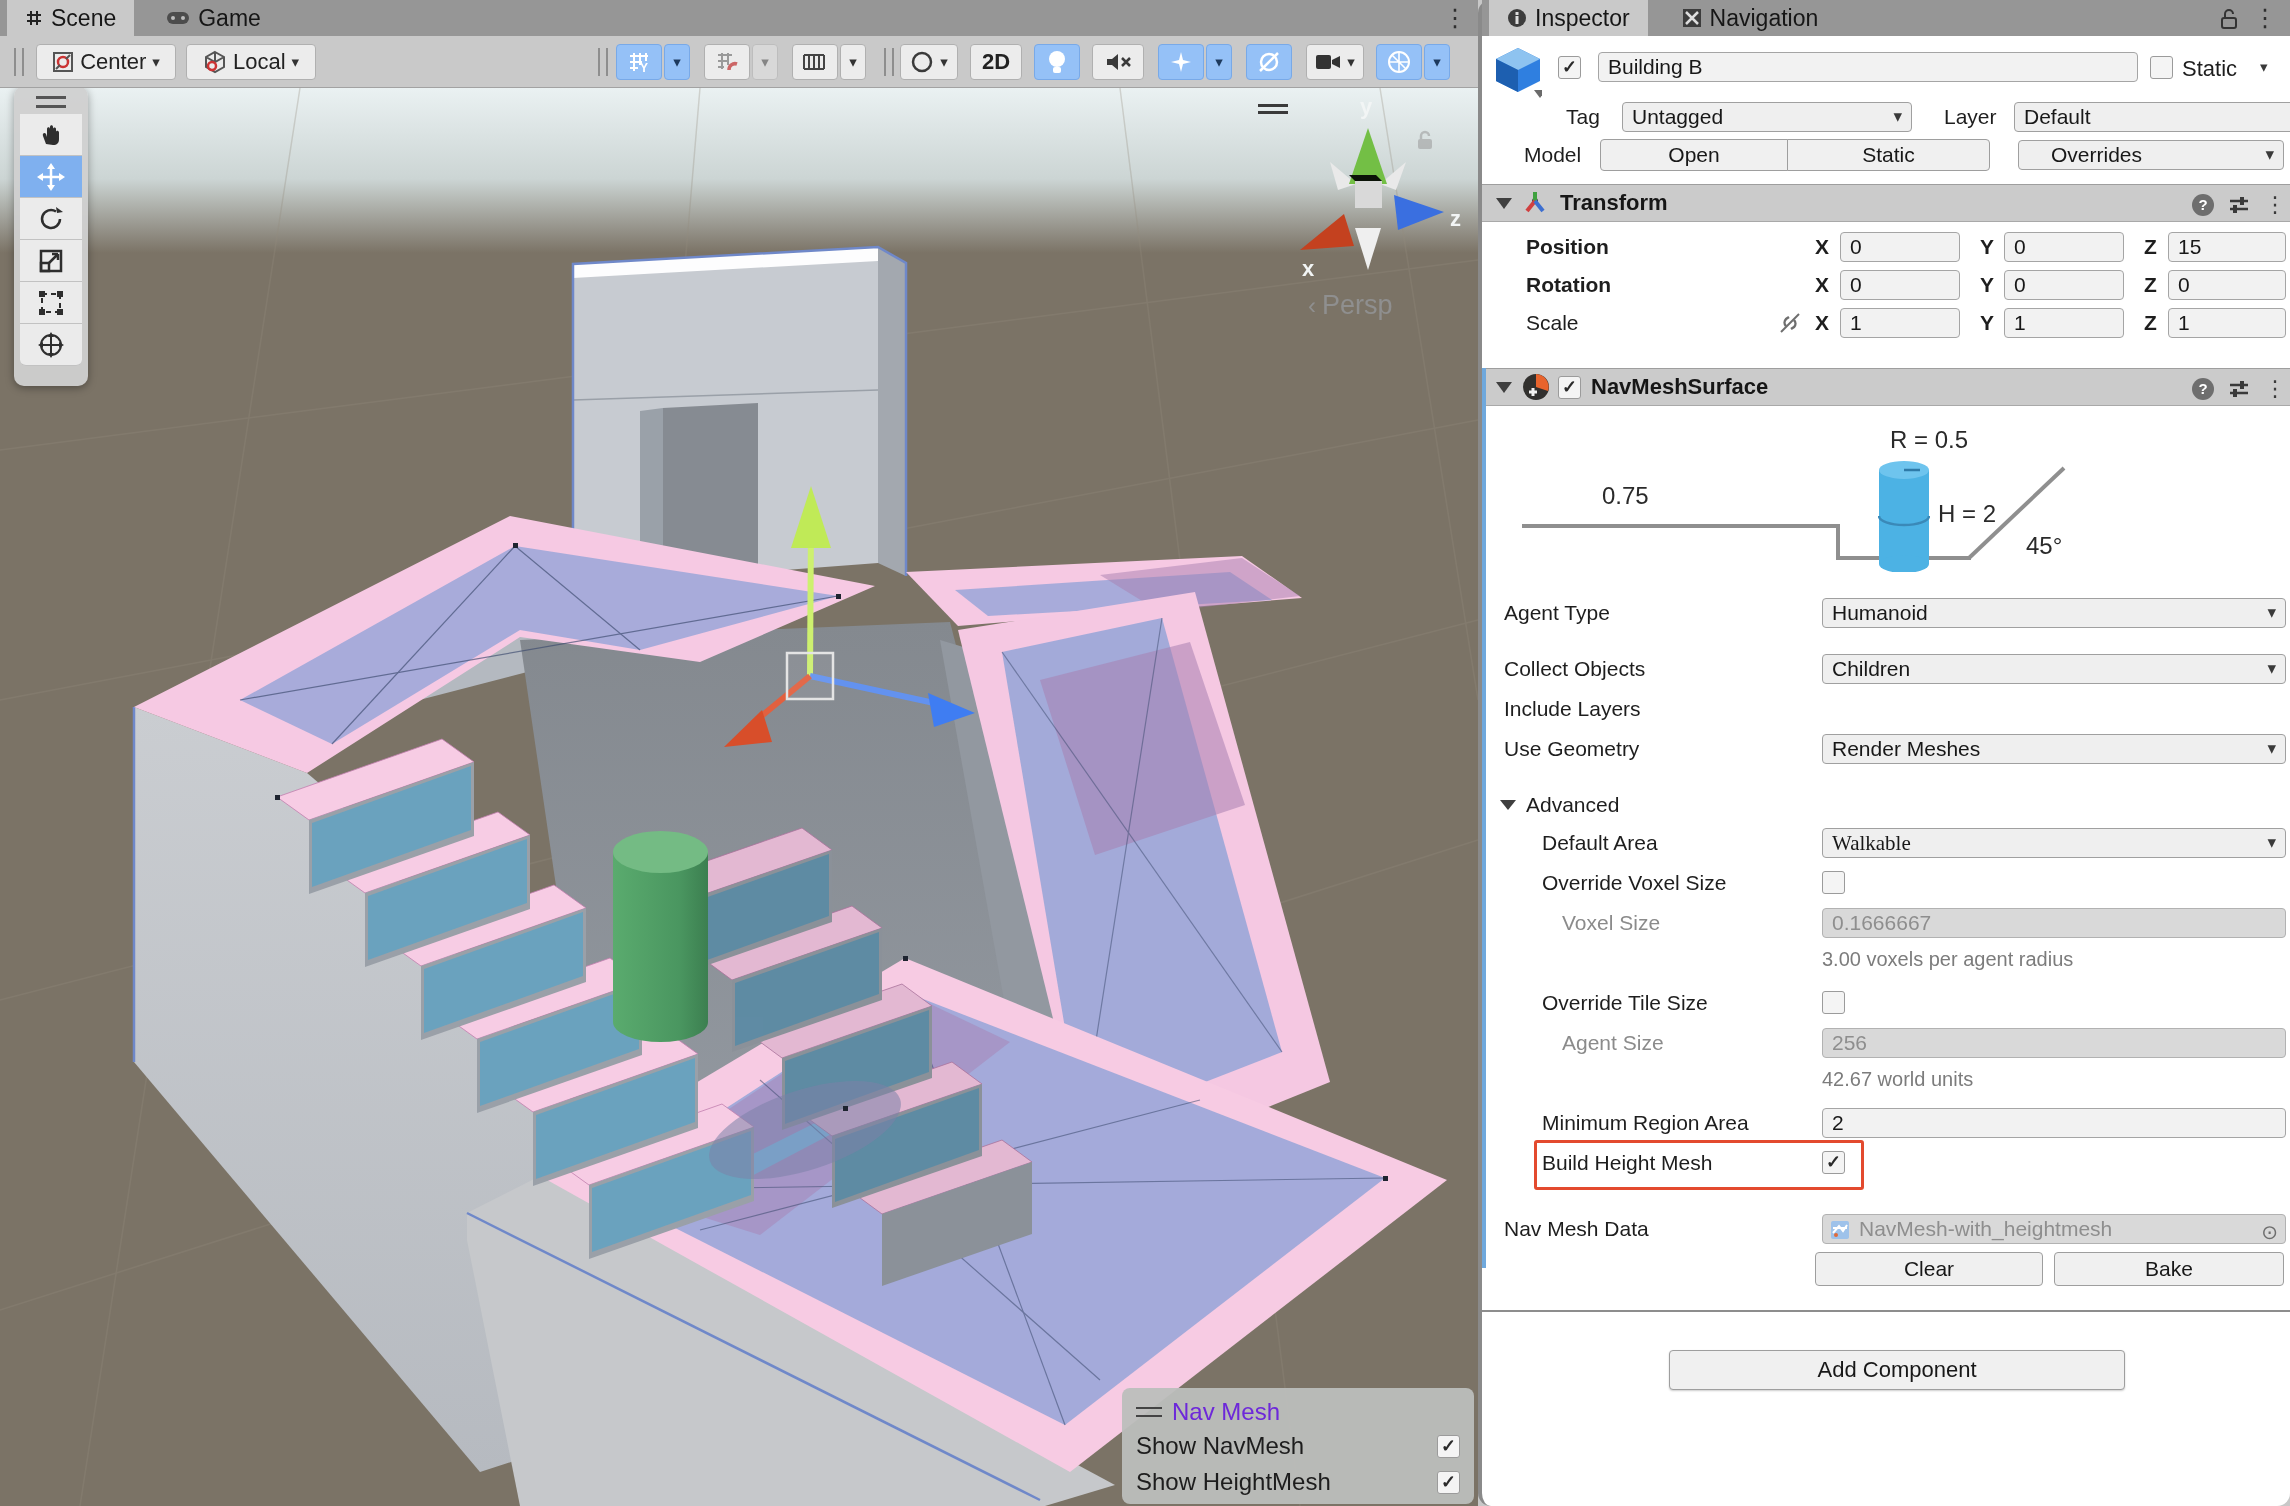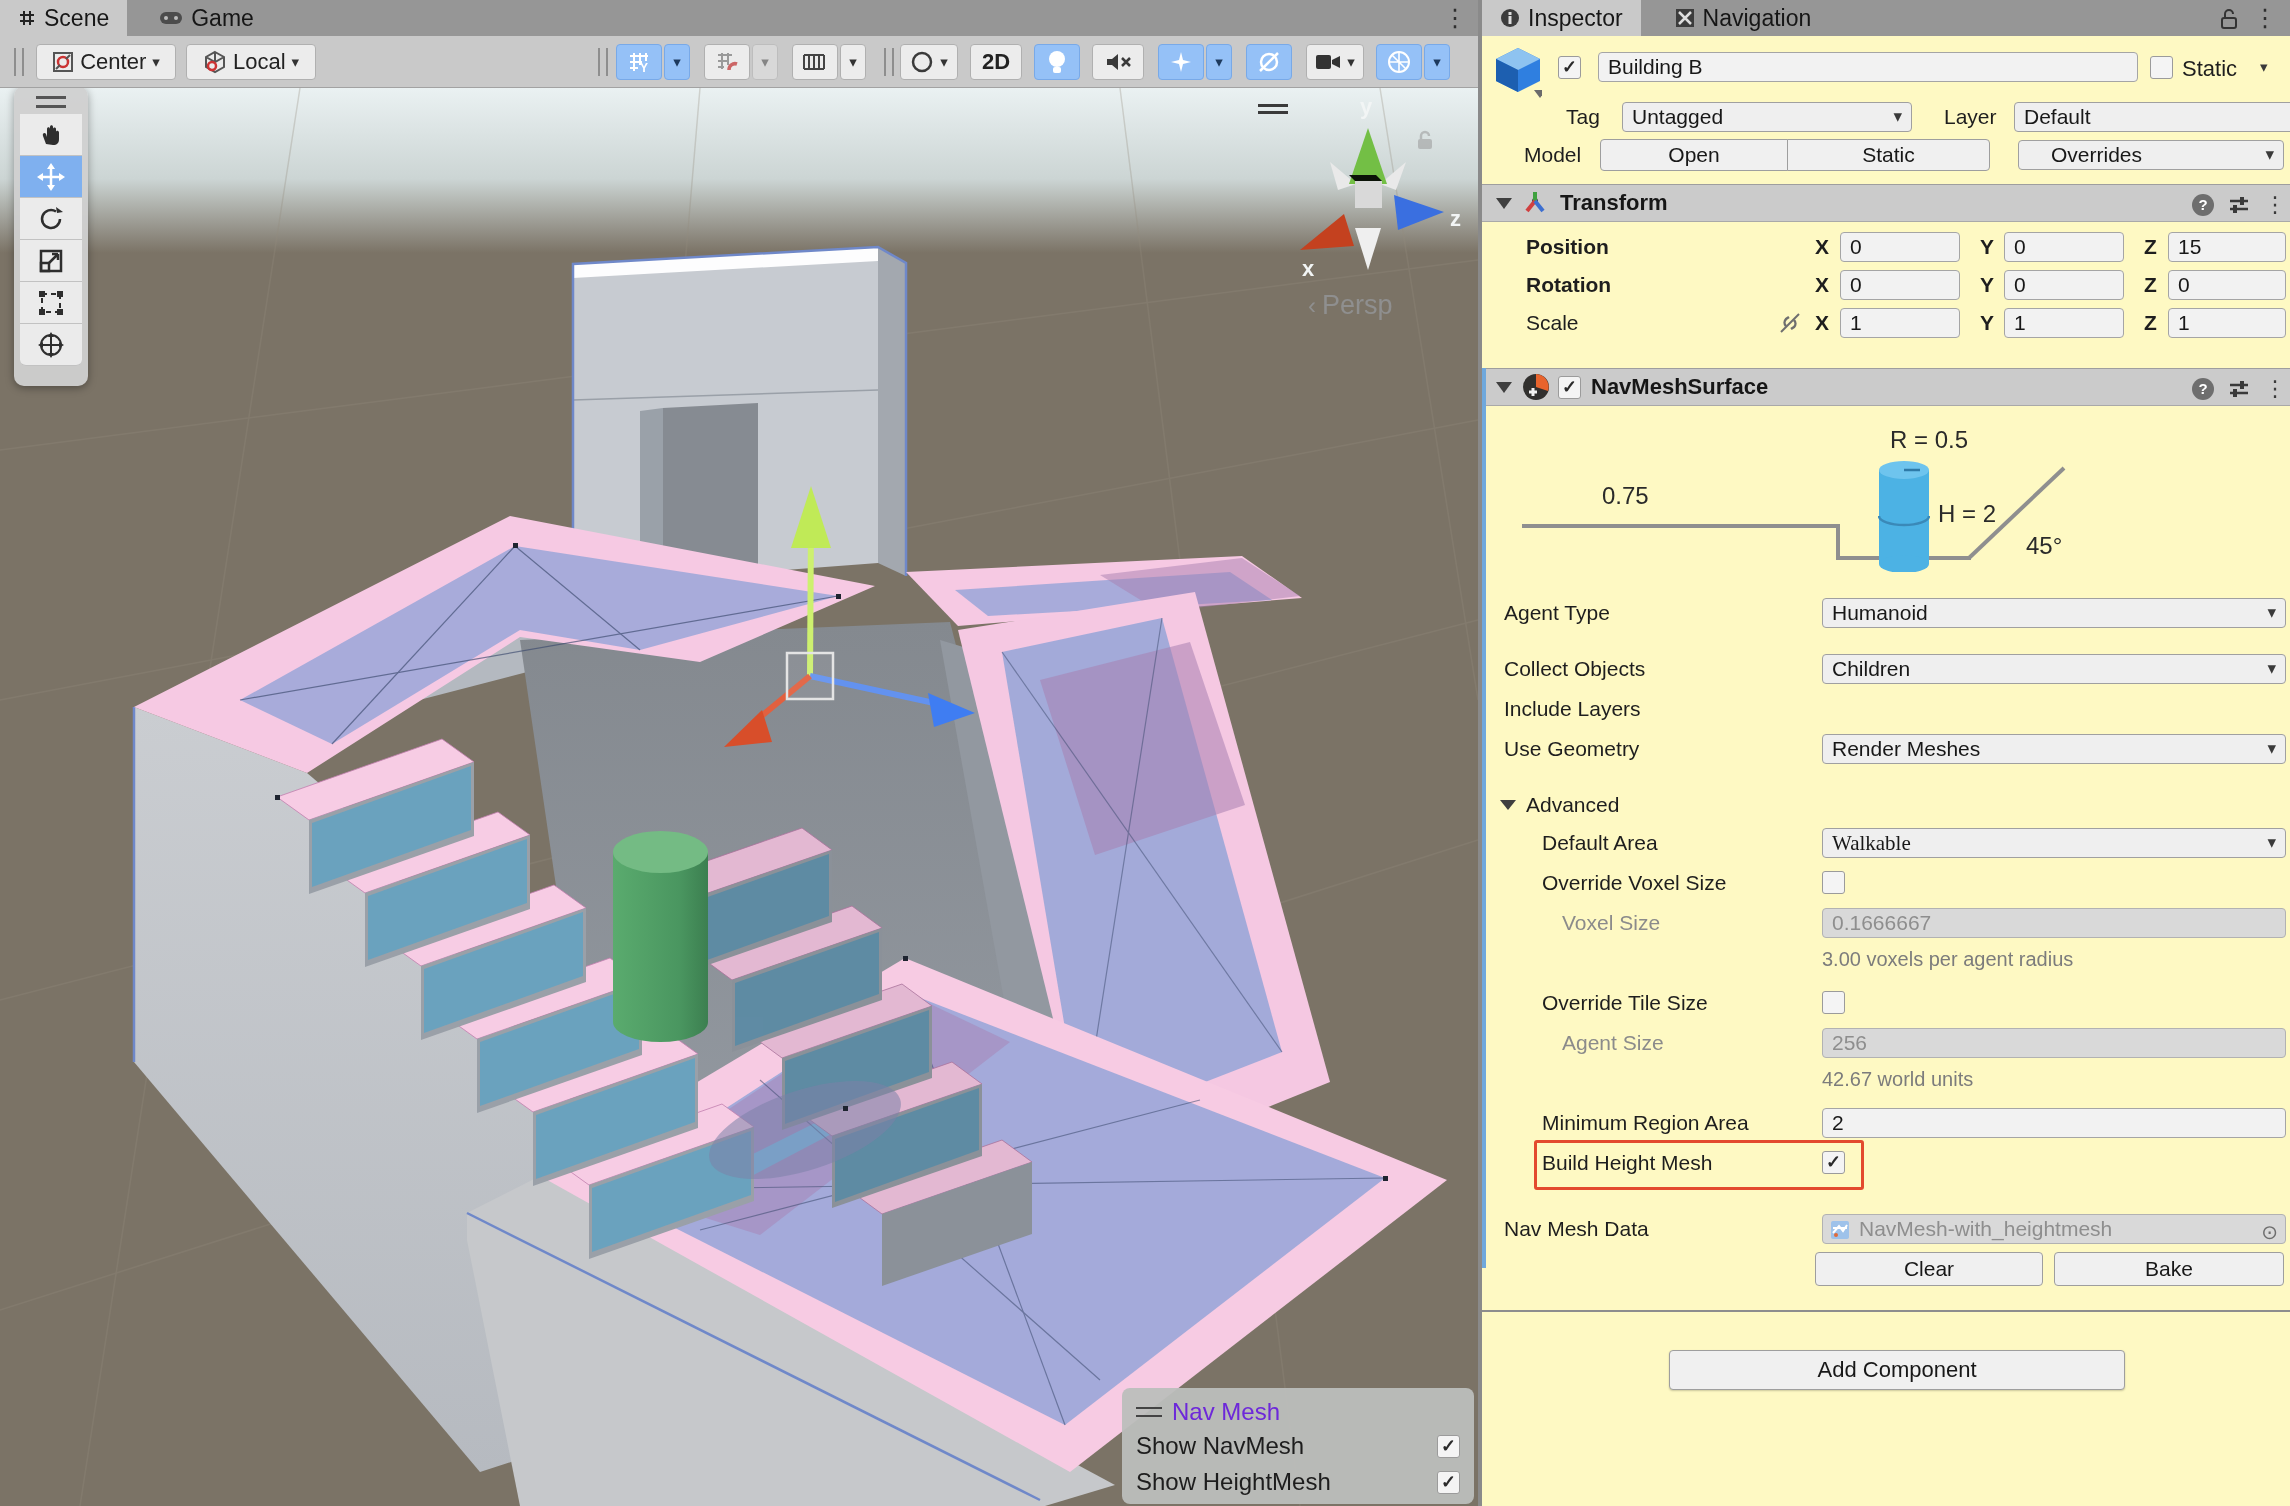--- a/index.html
+++ b/index.html
@@ -3,21 +3,21 @@
 <meta charset="utf-8">
 <style>
   * { margin:0; padding:0; box-sizing:border-box; }
   html,body { width:2290px; height:1506px; overflow:hidden; }
   body { font-family:"Liberation Sans", sans-serif; color:#1c1c1c; }
   #app { position:relative; width:2290px; height:1506px; background:#c8c8c8; }
 
   
   .tabbar { position:absolute; top:0; height:36px; background:#969696; display:flex; align-items:stretch; }
   .tab { display:flex; align-items:center; gap:8px; padding:0 18px; font-size:23px; color:#161616; }
-  .tab.active { background:#c9c9c9; }
+  .tab.active { background:#c9c9c9;margin-left:7px; }
   .kebab { position:absolute; top:2px; width:30px; height:32px; color:#2e2e2e; font-size:24px; text-align:center; line-height:32px; }
   .kebab::after { content:"\22EE"; }
 
   
   .scene-toolbar { position:absolute; left:0; top:36px; width:1478px; height:52px; background:#c9c9c9; border-bottom:1px solid #a2a2a2; }
   .tbtn { position:absolute; top:8px; height:36px; background:#ececec; border:1px solid #b0b0b0; border-radius:4px; display:flex; align-items:center; justify-content:center; font-size:22px; color:#222; gap:6px; }
   .tbtn.blue { background:#95c1f7; border-color:#78a9e8; }
   .tbtn .dar { font-size:15px; color:#333; }
   .vh { position:absolute; top:12px; width:10px; height:28px; border-left:2px solid #8e8e8e; border-right:2px solid #8e8e8e; }
   .dis { opacity:.45; }
@@ -42,21 +42,21 @@
 
   
   .axis-gizmo { position:absolute; left:1272px; top:10px; width:206px; height:230px; }
   .axis-label { position:absolute; color:#f2f5f5; font-size:22px; font-weight:bold; }
   .persp { position:absolute; left:36px; top:192px; color:#8f8f8f; font-size:27px; display:flex; gap:6px; align-items:center; }
   .persp .arr { font-size:24px; }
   .ovl-grip { position:absolute; left:-14px; top:6px; width:30px; height:10px; border-top:3px solid #3a3a3a; border-bottom:3px solid #3a3a3a; }
   .vlock { position:absolute; right:44px; top:32px; opacity:.55; }
 
   
-  #inspector { position:absolute; left:1478px; top:0; width:812px; height:1506px; background:#fef9c3; border-left:4px solid #8a8a8a; }
+  #inspector { position:absolute; left:1478px; top:0; width:812px; height:1506px; background:#ffffff; border-left:4px solid #8a8a8a;border-radius:13px; }
   .irow { position:absolute; height:30px; display:flex; align-items:center; }
   .lbl { font-size:21px; color:#1e1e1e; }
   .lbl.grey { color:#8b8b8b; }
   .field { position:absolute; height:30px; background:#f2f2f2; border:1px solid #a5a5a5; border-radius:4px; font-size:21px; color:#181818; line-height:28px; padding-left:9px; }
   .field.disabled { background:#d9d9d9; color:#8e8e8e; border-color:#b2b2b2; }
   .dd { position:absolute; height:30px; background:#efefef; border:1px solid #a0a0a0; border-radius:4px; font-size:21px; color:#181818; line-height:28px; padding-left:9px; }
   .dd::after { content:"\25BE"; position:absolute; right:9px; top:0; font-size:17px; color:#3a3a3a; }
   .btn { position:absolute; height:32px; background:#f0f0f0; border:1px solid #9e9e9e; border-radius:4px; font-size:21px; color:#181818; display:flex; align-items:center; justify-content:center; }
   .cb { position:absolute; width:23px; height:23px; background:#f4f4f4; border:1px solid #9b9b9b; border-radius:3px; }
   .cb.on::after { content:"\2713"; display:block; text-align:center; line-height:21px; font-size:18px; font-weight:bold; color:#2b2b2b; }

